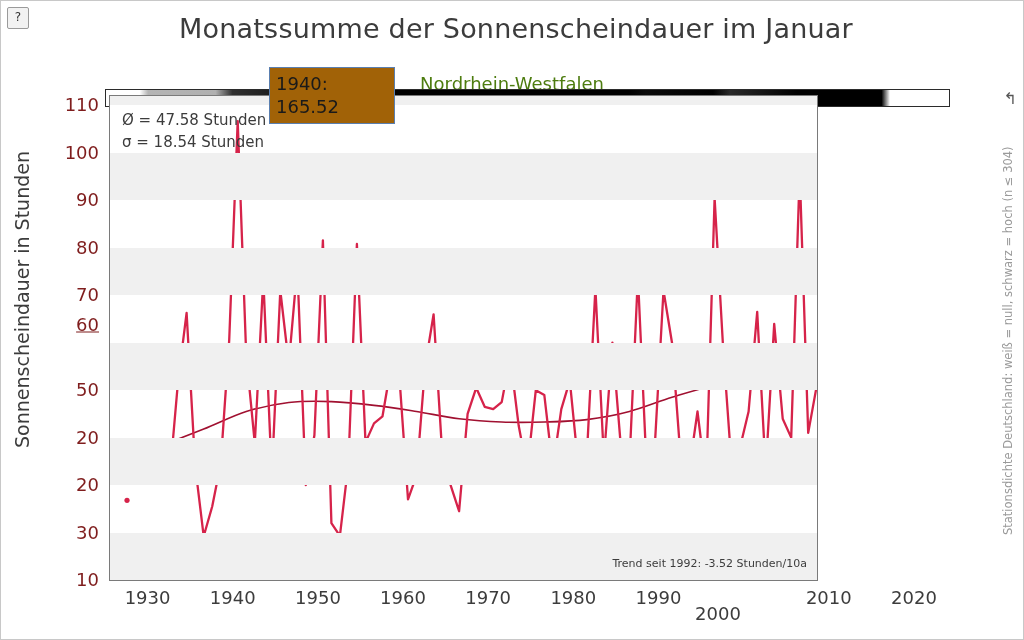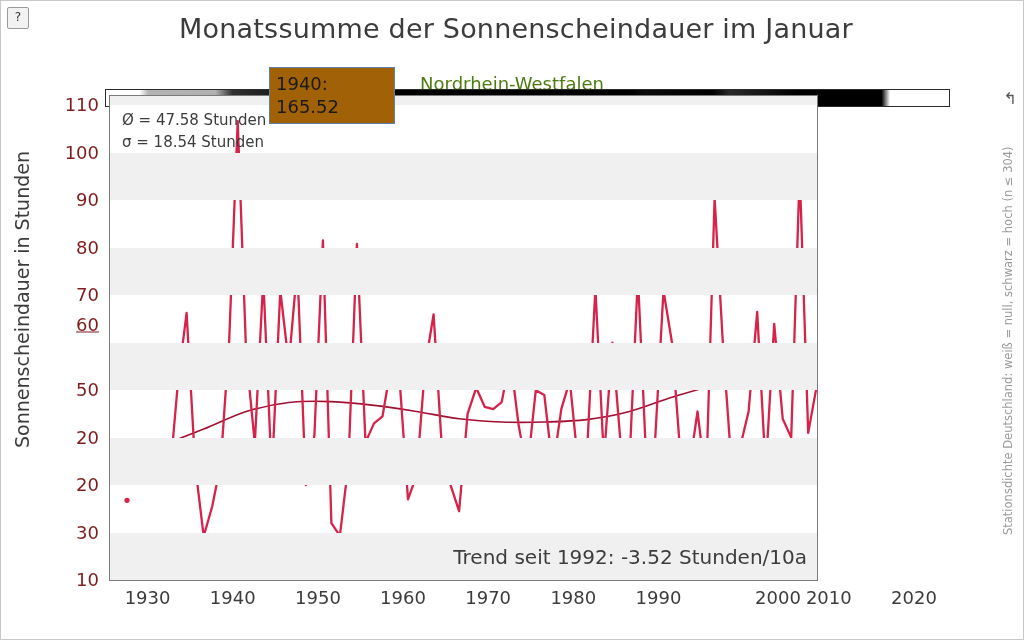--- a/index.html
+++ b/index.html
@@ -163,21 +163,21 @@
     top: 14px;
     font-size: 15px;
     color: #3c3c3c;
     line-height: 1.45;
   }
   .trend-box {
     position: absolute;
     right: 10px;
     bottom: 8px;
     text-align: left;
-    font-size: 20px;
+    font-size: 11px;
     color: #3c3c3c;
     line-height: 1.5;
   }
   .tooltip {
     position: absolute;
     left: 268px;
     top: 66px;
     width: 112px;
     padding: 4px 6px;
     background: #a16207;
@@ -228,21 +228,21 @@
       <div class="ytick" style="top: 9.4902px;">110</div>
     </div>
   <div class="xtick-wrap" id="xticks">
       <div class="xtick" style="left: 42.5758px;">1930</div>
       <div class="xtick" style="left: 127.727px;">1940</div>
       <div class="xtick" style="left: 213px;">1950</div>
       <div class="xtick" style="left: 298.03px;">1960</div>
       <div class="xtick" style="left: 383.182px;">1970</div>
       <div class="xtick" style="left: 468.333px;">1980</div>
       <div class="xtick" style="left: 553.485px;">1990</div>
-      <div class="xtick" style="left: 673px;">2000</div>
+      <div class="xtick" style="left: 613px; margin-top: 16px;">2000</div>
       <div class="xtick" style="left: 723.788px;">2010</div>
       <div class="xtick" style="left: 808.939px;">2020</div>
     </div>
 
   <div class="plot">
     <div id="bands">
         <div class="band" style="top: 436.549px; height: 47.451px;"></div>
         <div class="band" style="top: 341.647px; height: 47.451px;"></div>
         <div class="band" style="top: 246.745px; height: 47.451px;"></div>
         <div class="band" style="top: 151.843px; height: 47.451px;"></div>

